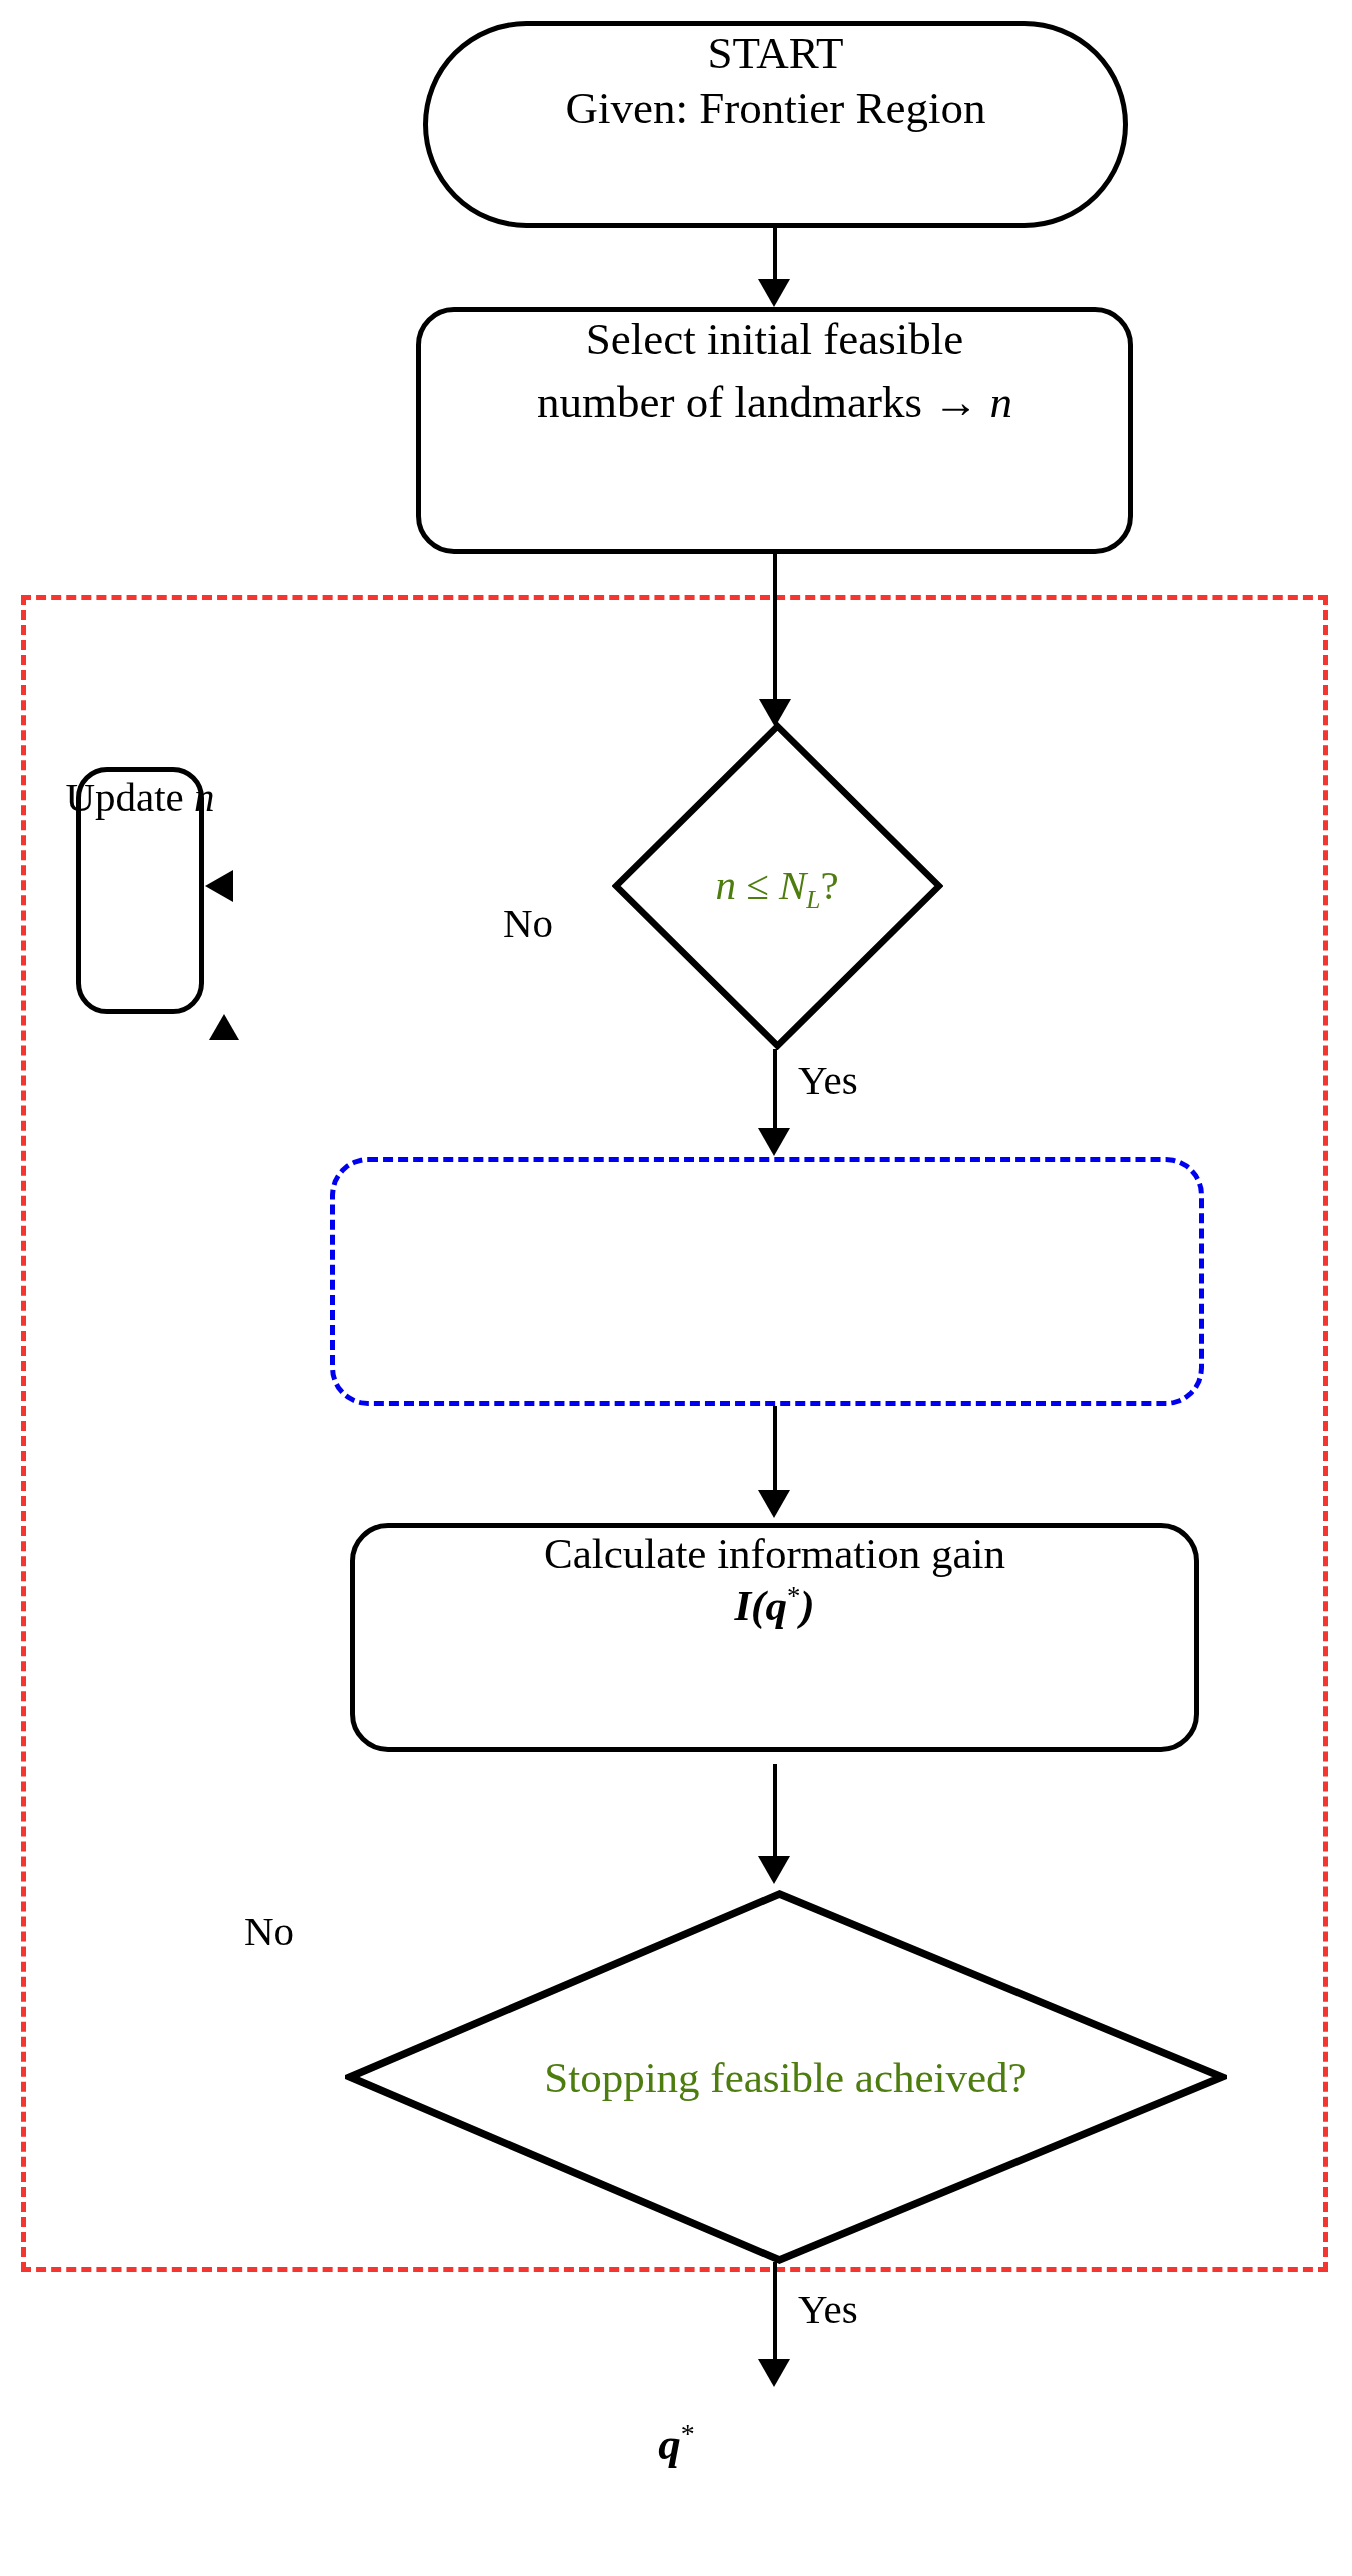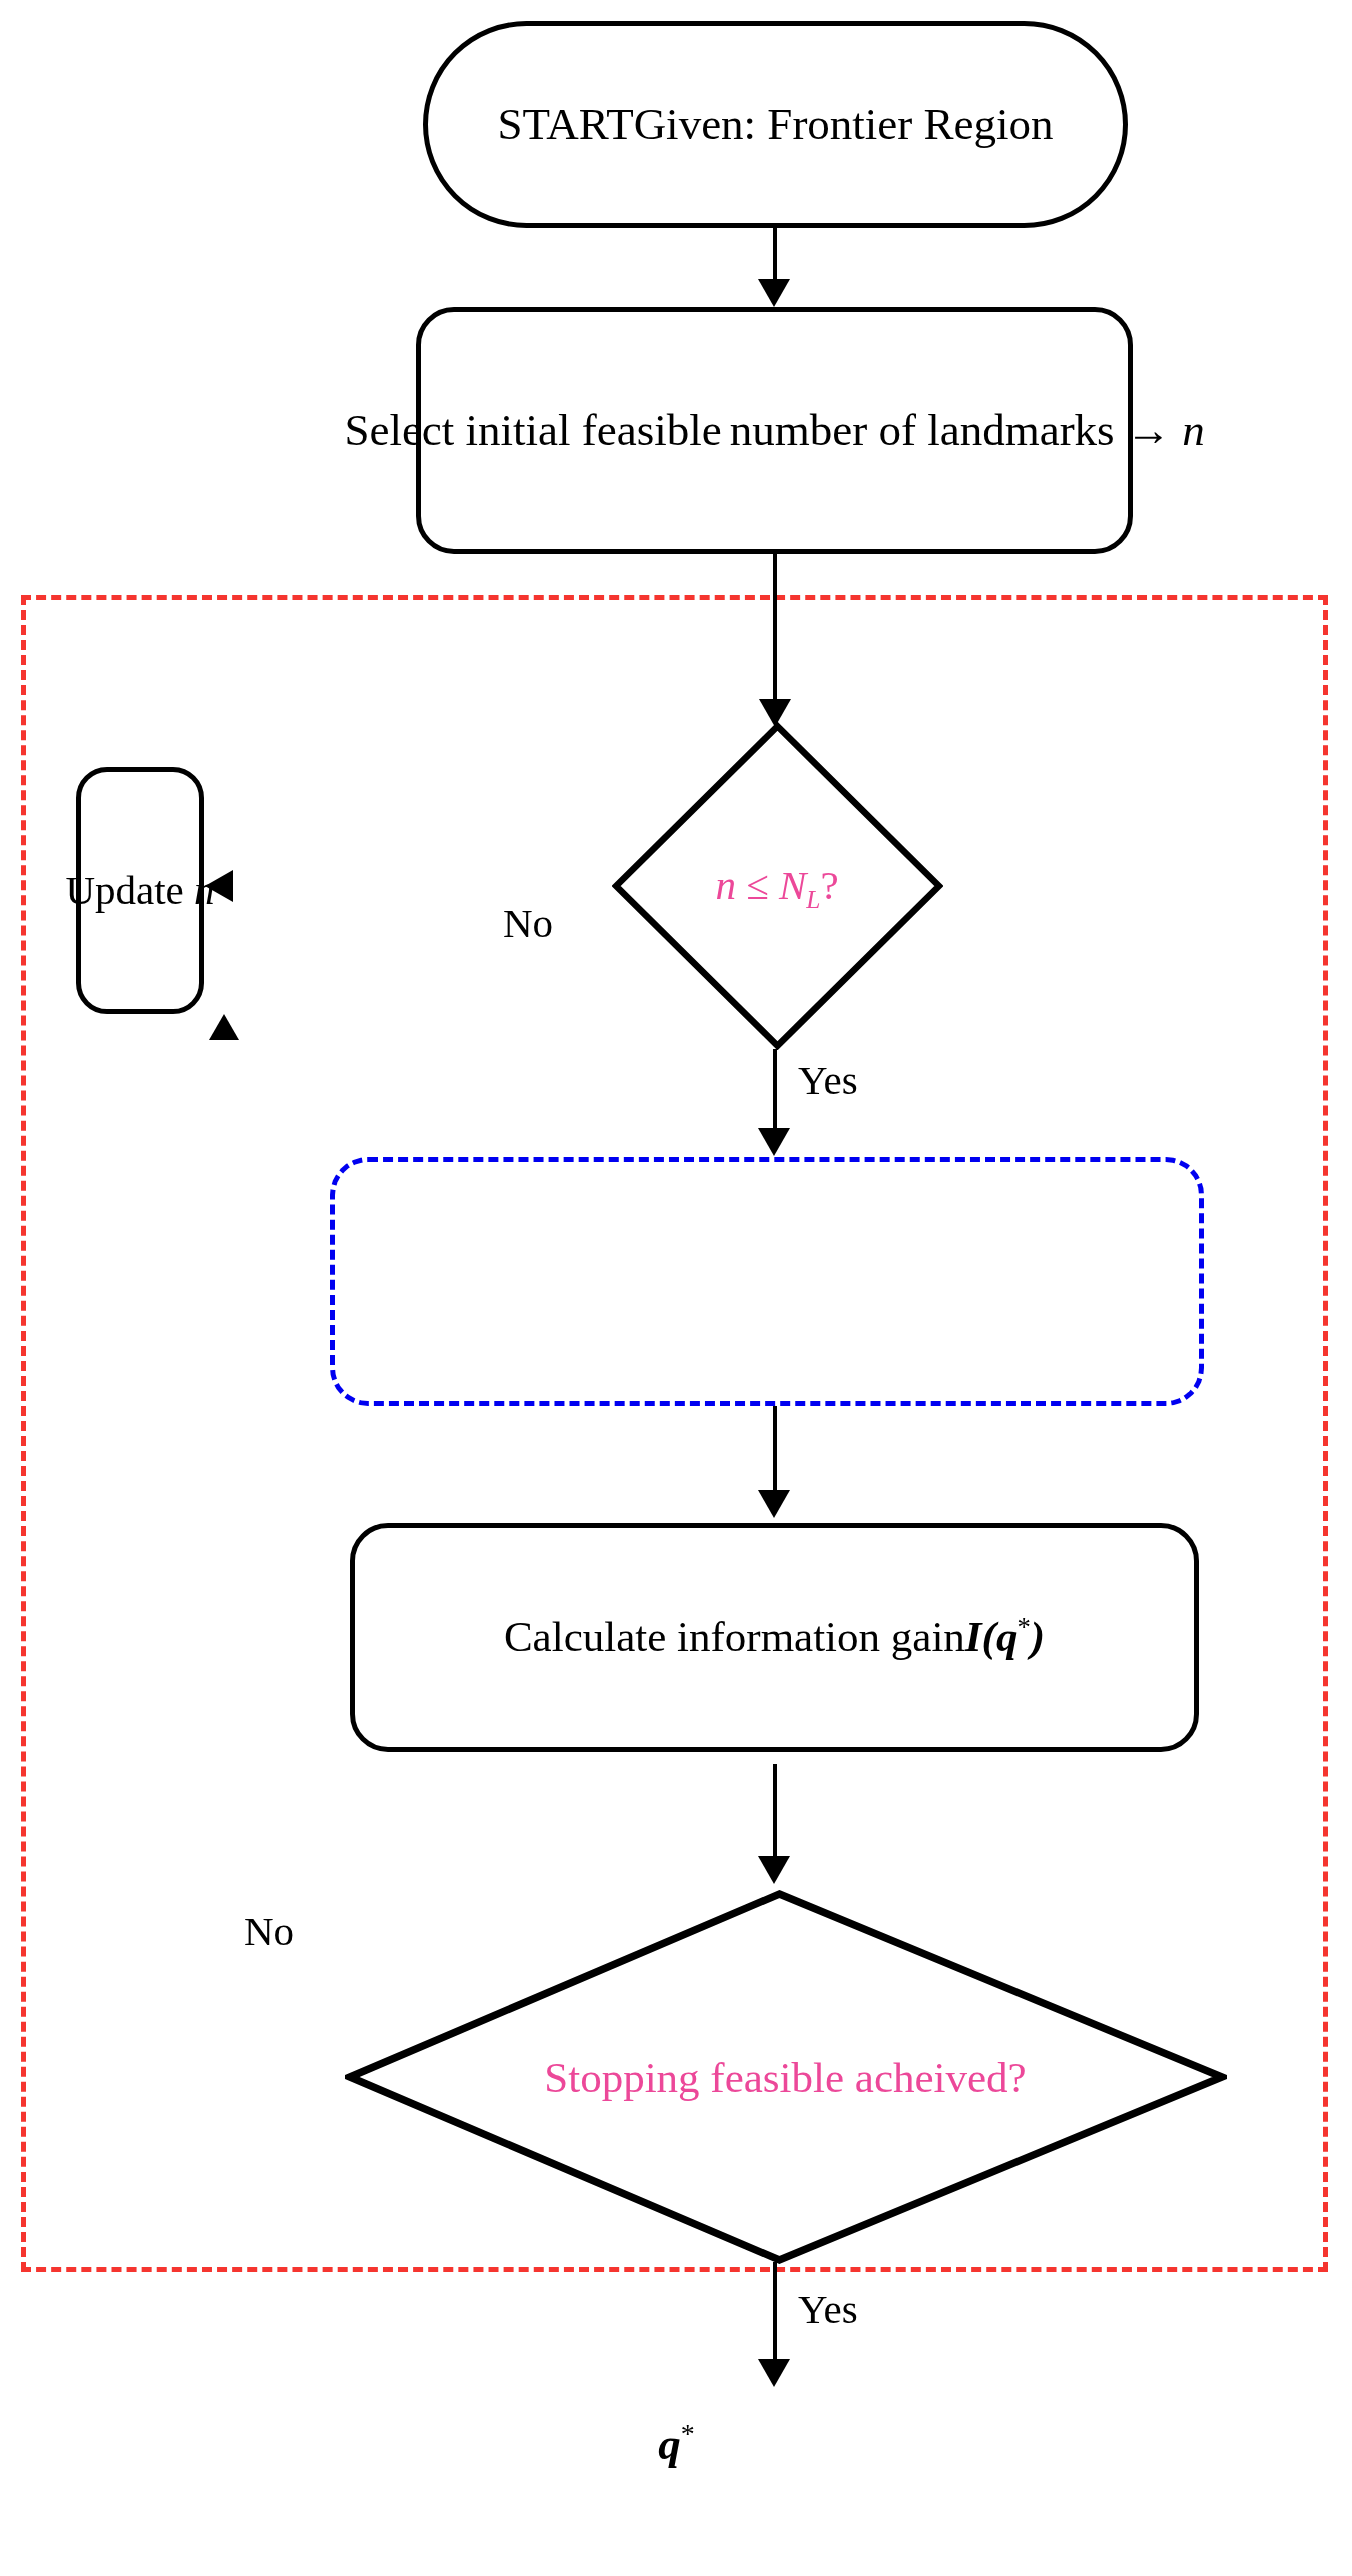--- a/index.html
+++ b/index.html
@@ -4,23 +4,22 @@
 <style>
   html,body{margin:0;padding:0;background:#ffffff;}
   body{width:1353px;height:2576px;font-family:"Liberation Serif","DejaVu Serif",serif;}
   #stage{position:relative;width:1353px;height:2576px;overflow:hidden;background:#fff;}
 
   
   .node{
     position:absolute;
     box-sizing:border-box;
     display:flex;
-    flex-direction:row;
+    flex-direction:column;
     align-items:center;
-    justify-content:center;
     text-align:center;
     color:#000;
     line-height:1.22;
     z-index:5;
     background:transparent;
   }
   .solid-box{border:5px solid #000;background:#fff;}
   .stadium{border-radius:115px;}
   .rounded{border-radius:38px;}
   .rounded-sm{border-radius:31px;}
@@ -74,21 +73,21 @@
     border-left:15px solid transparent;
     border-right:15px solid transparent;
     border-bottom:26px solid #000;
   }
 
   
   .diamond-wrap{position:absolute;z-index:5;}
   .diamond-label{
     position:absolute;
     display:flex;align-items:center;justify-content:center;
-    text-align:center;color:#ec4899;white-space:nowrap;z-index:6;
+    text-align:center;color:#4d7c0f;white-space:nowrap;z-index:6;
   }
 
   
   .flab{position:absolute;color:#000;white-space:nowrap;z-index:6;}
 
   .final{
     position:absolute;text-align:center;color:#000;z-index:6;
     display:flex;flex-direction:column;align-items:center;
   }
 </style>

